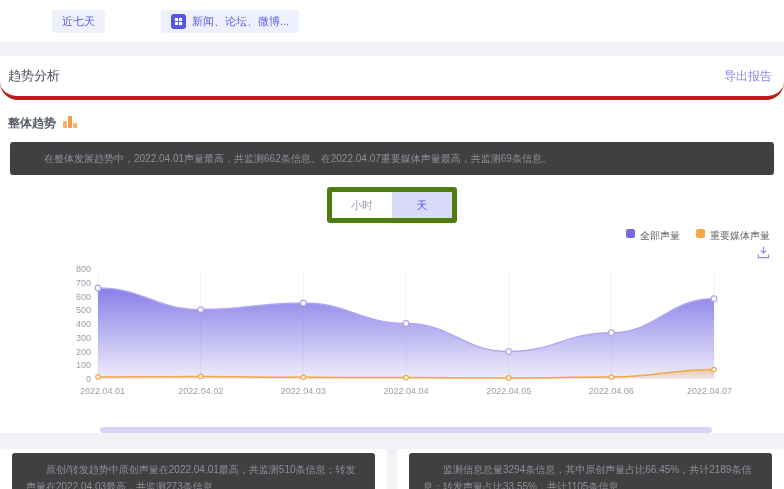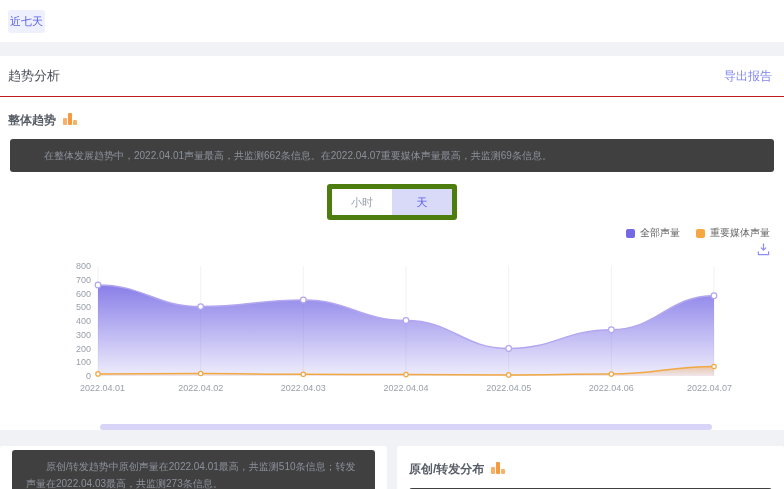--- a/index.html
+++ b/index.html
@@ -1,55 +1,66 @@
 <!DOCTYPE html>
 <html><head>
 <meta charset="utf-8">
 <style>
   * { margin:0; padding:0; box-sizing:border-box; }
   html,body { width:784px; height:489px; overflow:hidden; background:#f1f2f6;
     font-family:"Liberation Sans","DejaVu Sans",sans-serif; }
   .topbar { background:#fff; height:42px; display:flex; align-items:center; gap:12px; padding:0 8px; }
   .chip { display:inline-flex; align-items:center; gap:6px; background:#eef0fd; color:#5b5fe8;
-    font-size:11px; padding:4px 2px; border-radius:3px; cursor:pointer; white-space:nowrap; }
+    font-size:11px; padding:4px 10px; border-radius:3px; cursor:pointer; white-space:nowrap;margin-left:44px; }
   .chip-icon { width:15px; height:15px; background:#5157e0; border-radius:3px;
     display:inline-flex; align-items:center; justify-content:center; flex:0 0 auto; }
   .panel { background:#fff; margin-top:14px; }
   .panel-header { display:flex; justify-content:space-between; align-items:center;
-    padding:11px 12px 11px 8px; border-bottom:1px solid #b91c1c; }
+    padding:11px 12px 11px 8px; border-bottom:4px solid #b91c1c;border-radius:18px; }
   .panel-title { font-size:13px; color:#4a4f58; }
   .export-link { font-size:12px; color:#8185ef; cursor:pointer;font-family:Liberation Mono, monospace; }
   .section-title-row { display:flex; align-items:center; gap:7px; padding:14px 0 10px 8px; }
   .section-title { font-size:12px; color:#585d66; font-weight:bold; }
   .summary-box { margin:0 10px; background:#404040; border-radius:3px; padding:8px 14px;
     font-size:10px; color:#8b909a; line-height:1.7; text-indent:2em; }
   .toggle-row { display:flex; justify-content:center; margin-top:12px; }
   .toggle-group { display:flex; border:5px solid #4d7c0f; border-radius:3px; overflow:hidden; }
   .toggle-btn { width:60px; height:26px; display:flex; align-items:center; justify-content:center;
     font-size:11px; color:#9ba0ab; background:#fff; cursor:pointer; }
   .toggle-btn.selected { background:#d9daf8; color:#5b5fe8; }
   .legend-row { display:flex; justify-content:flex-end; gap:16px; align-items:center; padding:6px 14px 0; }
-  .legend-item { display:flex; align-items:center; gap:5px; font-size:10px; color:#666; cursor:pointer; }
+  .legend-item { display:flex; align-items:flex-start; gap:5px; font-size:10px; color:#666; cursor:pointer; }
   .legend-dot { width:9px; height:9px; border-radius:2px; background:#999; }
   .toolbox-row { display:flex; justify-content:flex-end; padding:3px 14px 0; }
   .chart-wrap { margin-left:58px; }
   .scrollbar-track { margin:16px 0 16px 100px; width:612px; height:6px;
     background:#d8d4f7; border-radius:3px; cursor:pointer; }
   .cards-row { display:flex; gap:10px; margin-top:10px; height:120px; }
   .card { flex:1; background:#fff; border-radius:3px; padding:2px 0 10px; }
   .card .summary-box { margin:2px 12px 0; }
   .card .section-title-row { padding:12px 12px 8px; }
   .icon-btn { cursor:pointer; display:inline-flex; }
 </style>
 </head>
 <body>
 
 <div class="topbar">
   <div class="chip">
     <span>近七天</span>
+  </div>
+  <div class="chip">
+    <span class="chip-icon">
+      <svg width="9" height="9" viewBox="0 0 10 10">
+          <rect x="1" y="1" width="3.5" height="3.5" fill="#fff"></rect>
+          <rect x="5.5" y="1" width="3.5" height="3.5" fill="#fff"></rect>
+          <rect x="1" y="5.5" width="3.5" height="3.5" fill="#fff"></rect>
+          <rect x="5.5" y="5.5" width="3.5" height="3.5" fill="#fff"></rect>
+        </svg>
+    </span>
+    <span>新闻、论坛、微博...</span>
   </div>
 </div>
 
 <div class="panel">
   <div class="panel-header">
     <span class="panel-title">趋势分析</span>
     <span class="export-link">导出报告</span>
   </div>
 
   <div class="section-title-row">
@@ -148,25 +159,15 @@
   </div>
 
   <div class="scrollbar-track"></div>
 </div>
 
 <div class="cards-row">
   <div class="card">
     <div class="summary-box">原创/转发趋势中原创声量在2022.04.01最高，共监测510条信息；转发声量在2022.04.03最高，共监测273条信息。</div>
   </div>
   <div class="card">
-    <div class="section-title-row">
-      <span class="section-title">原创/转发分布</span>
-      <span>
-        <svg width="14" height="12" viewBox="0 0 14 12">
-            <rect x="0" y="5" width="4" height="7" rx="1" fill="#f7b267"></rect>
-            <rect x="5" y="0" width="4" height="12" rx="1" fill="#f59a3e"></rect>
-            <rect x="10" y="7" width="4" height="5" rx="1" fill="#f7b267"></rect>
-          </svg>
-      </span>
-    </div>
     <div class="summary-box">监测信息总量3294条信息，其中原创声量占比66.45%，共计2189条信息；转发声量占比33.55%，共计1105条信息。</div>
   </div>
 </div>
 
 </body></html>

